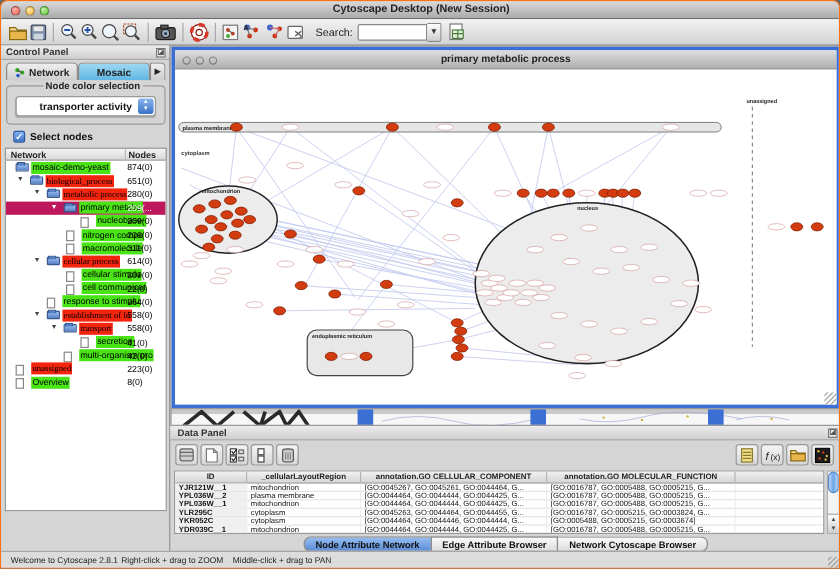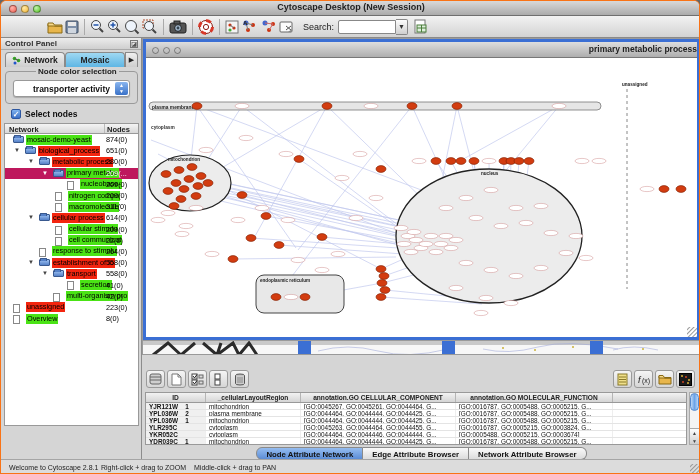--- a/index.html
+++ b/index.html
@@ -9,21 +9,21 @@
   
   #titlebar{position:absolute;left:0;top:0;width:700px;height:15px;
     background:linear-gradient(#d9d9d9,#ababab);border-bottom:1px solid #6f6f6f;border-radius:6px 6px 0 0;}
   #titlebar .title{position:absolute;left:0;right:0;top:1px;text-align:center;font-size:9px;font-weight:bold;color:#222;}
   .tl{position:absolute;top:4px;width:8px;height:8px;border-radius:50%;border:1px solid rgba(0,0,0,.35);}
   .tl.red{background:radial-gradient(circle at 35% 30%,#ffb3ab,#ee5f52);}
   .tl.yel{background:radial-gradient(circle at 35% 30%,#ffe9a8,#f5b936);}
   .tl.grn{background:radial-gradient(circle at 35% 30%,#c2f3b0,#58c322);}
   
   #toolbar{position:absolute;left:0;top:15px;width:700px;height:22px;
-    background:linear-gradient(#f2f2f2,#d3d3d3);border-bottom:1px solid #8a8a8a;display:flex;align-items:center;padding-left:40px;}
+    background:linear-gradient(#f2f2f2,#d3d3d3);border-bottom:1px solid #8a8a8a;display:flex;align-items:center;}
   .tbtn{height:18px;display:flex;align-items:center;justify-content:center;margin:0 1px;}
   .tsep{width:1px;height:16px;background:#aaa;margin:0 4px;}
   #search-wrap{display:flex;align-items:center;margin-left:8px;}
   #search-label{font-size:9px;color:#222;margin-right:4px;}
   #search-input{width:58px;height:14px;font-size:9px;border:1px solid #888;background:#fff;border-radius:2px 0 0 2px;padding:0 2px;font-family:"Liberation Sans",sans-serif;}
   #search-drop{width:12px;height:16px;border:1px solid #888;border-left:none;background:linear-gradient(#fdfdfd,#cfcfcf);
     font-size:7px;display:flex;align-items:center;justify-content:center;border-radius:0 2px 2px 0;color:#333;}
   
   #control-panel{position:absolute;left:0;top:37px;width:141px;height:421px;background:#d5d5d5;border-right:1px solid #8c8c8c;}
   #cp-header{position:absolute;left:0;top:0;width:100%;height:12px;background:linear-gradient(#ececec,#cfcfcf);
@@ -53,28 +53,28 @@
   .trow{position:relative;height:11.2px;display:flex;align-items:center;}
   .trow.sel{background:#be185d;}
   .tri{position:absolute;font-size:6px;color:#444;top:2px;}
   .trow.sel .tri{color:#fff;}
   .ticon{position:absolute;top:2px;}
   .folder-i{width:11px;height:7px;background:linear-gradient(#9cc0f0,#5581c8);border:1px solid #39598f;border-radius:1px;}
   .folder-i::before{content:"";position:absolute;left:0;top:-2px;width:5px;height:2px;background:#5581c8;border:1px solid #39598f;border-bottom:none;border-radius:1px 1px 0 0;}
   .leaf-i{width:7px;height:9px;background:#fff;border:1px solid #888;}
   .tlabel{position:absolute;font-size:7.3px;color:#000;padding:0 1px;white-space:nowrap;line-height:10px;max-width:68px;overflow:hidden;}
   .bg-green{background:#4ae315;}
-  .bg-red{background:#f3250f;}
+  .bg-red{background:#f3250f;font-family:Liberation Serif, serif;}
   .tcount{position:absolute;left:101px;font-size:7.3px;color:#000;white-space:nowrap;}
   .trow.sel .tcount{color:#fff;}
   
   #desktop{position:absolute;left:141px;top:37px;width:559px;height:421px;background:#9a9a9a;}
   #net-frame{position:absolute;left:1px;top:1px;width:557px;height:301px;border:3px solid #3b6fd4;background:#fff;}
   #net-titlebar{position:absolute;left:0;top:0;width:100%;height:16px;background:linear-gradient(#dedede,#aeaeae);border-bottom:1px solid #777;}
-  #net-titlebar .title{position:absolute;left:0;right:0;top:2px;text-align:right;font-size:8.5px;font-weight:bold;color:#222;}
+  #net-titlebar .title{position:absolute;left:0;right:0;top:2px;text-align:center;font-size:8.5px;font-weight:bold;color:#222;}
   .tl2{position:absolute;top:4.5px;width:7px;height:7px;border-radius:50%;border:1px solid rgba(0,0,0,.35);}
   #net-canvas{position:absolute;left:0;top:16px;width:551px;height:279px;background:#fff;overflow:hidden;}
   #resize-grip{position:absolute;right:0;bottom:0;width:10px;height:10px;
     background:repeating-linear-gradient(135deg,#fff,#fff 1px,#999 2px,#fff 3px);}
   
   #frames-strip{position:absolute;left:1px;top:303px;width:558px;height:15px;background:linear-gradient(#c9c9c9 0 4px,#f7f7f7 4px);overflow:hidden;}
   .strip-blue{position:absolute;top:0;height:15px;background:#3b6fd4;}
   
   #data-panel{position:absolute;left:0px;top:316px;width:559px;height:105px;background:#d5d5d5;border-top:1px solid #999;}
   #dp-header{position:absolute;left:0;top:0;width:100%;height:12px;background:linear-gradient(#ececec,#cfcfcf);
@@ -556,20 +556,24 @@
           <circle cx="392" cy="9" r="1" fill="#cbb23a"></circle>
           <circle cx="430" cy="6" r="1" fill="#cbb23a"></circle>
           <circle cx="500" cy="8" r="1" fill="#cbb23a"></circle>
       </svg>
       <div class="strip-blue" style="left:155px;width:13px"></div>
       <div class="strip-blue" style="left:299px;width:13px"></div>
       <div class="strip-blue" style="left:447px;width:13px"></div>
     </div>
 
     <div id="data-panel">
+      <div id="dp-header">
+        <span>Data Panel</span>
+        <div class="float-icon">◪</div>
+      </div>
       <div id="dp-toolbar">
         <div class="dbtn">
           <svg width="13" height="12">
               <rect x="1" y="1" width="11" height="10" rx="2" fill="#cfcfcf" stroke="#666"></rect>
               <line x1="1" y1="4" x2="12" y2="4" stroke="#666"></line>
               <line x1="1" y1="7" x2="12" y2="7" stroke="#666"></line>
             </svg>
         </div>
         <div class="dbtn">
           <svg width="11" height="13">
@@ -687,21 +691,21 @@
             </div>
           </div>
       </div>
       <div id="dp-vscroll">
         <div id="dp-vthumb"></div>
         <div id="dp-varrows">▲<br>▼</div>
       </div>
       <div id="attr-tabs">
           <div class="atab sel">Node Attribute Network</div>
           <div class="atab">Edge Attribute Browser</div>
-          <div class="atab">Network Attribute Browser</div>
+          <div class="atab">Network Cytoscape Browser</div>
         </div>
     </div>
   </div>
 
   <div id="statusbar">
     <span style="left:8px">Welcome to Cytoscape 2.8.1</span>
     <span style="left:100px">Right-click + drag to ZOOM</span>
     <span style="left:193px">Middle-click + drag to PAN</span>
     <div id="win-grip"></div>
   </div>

